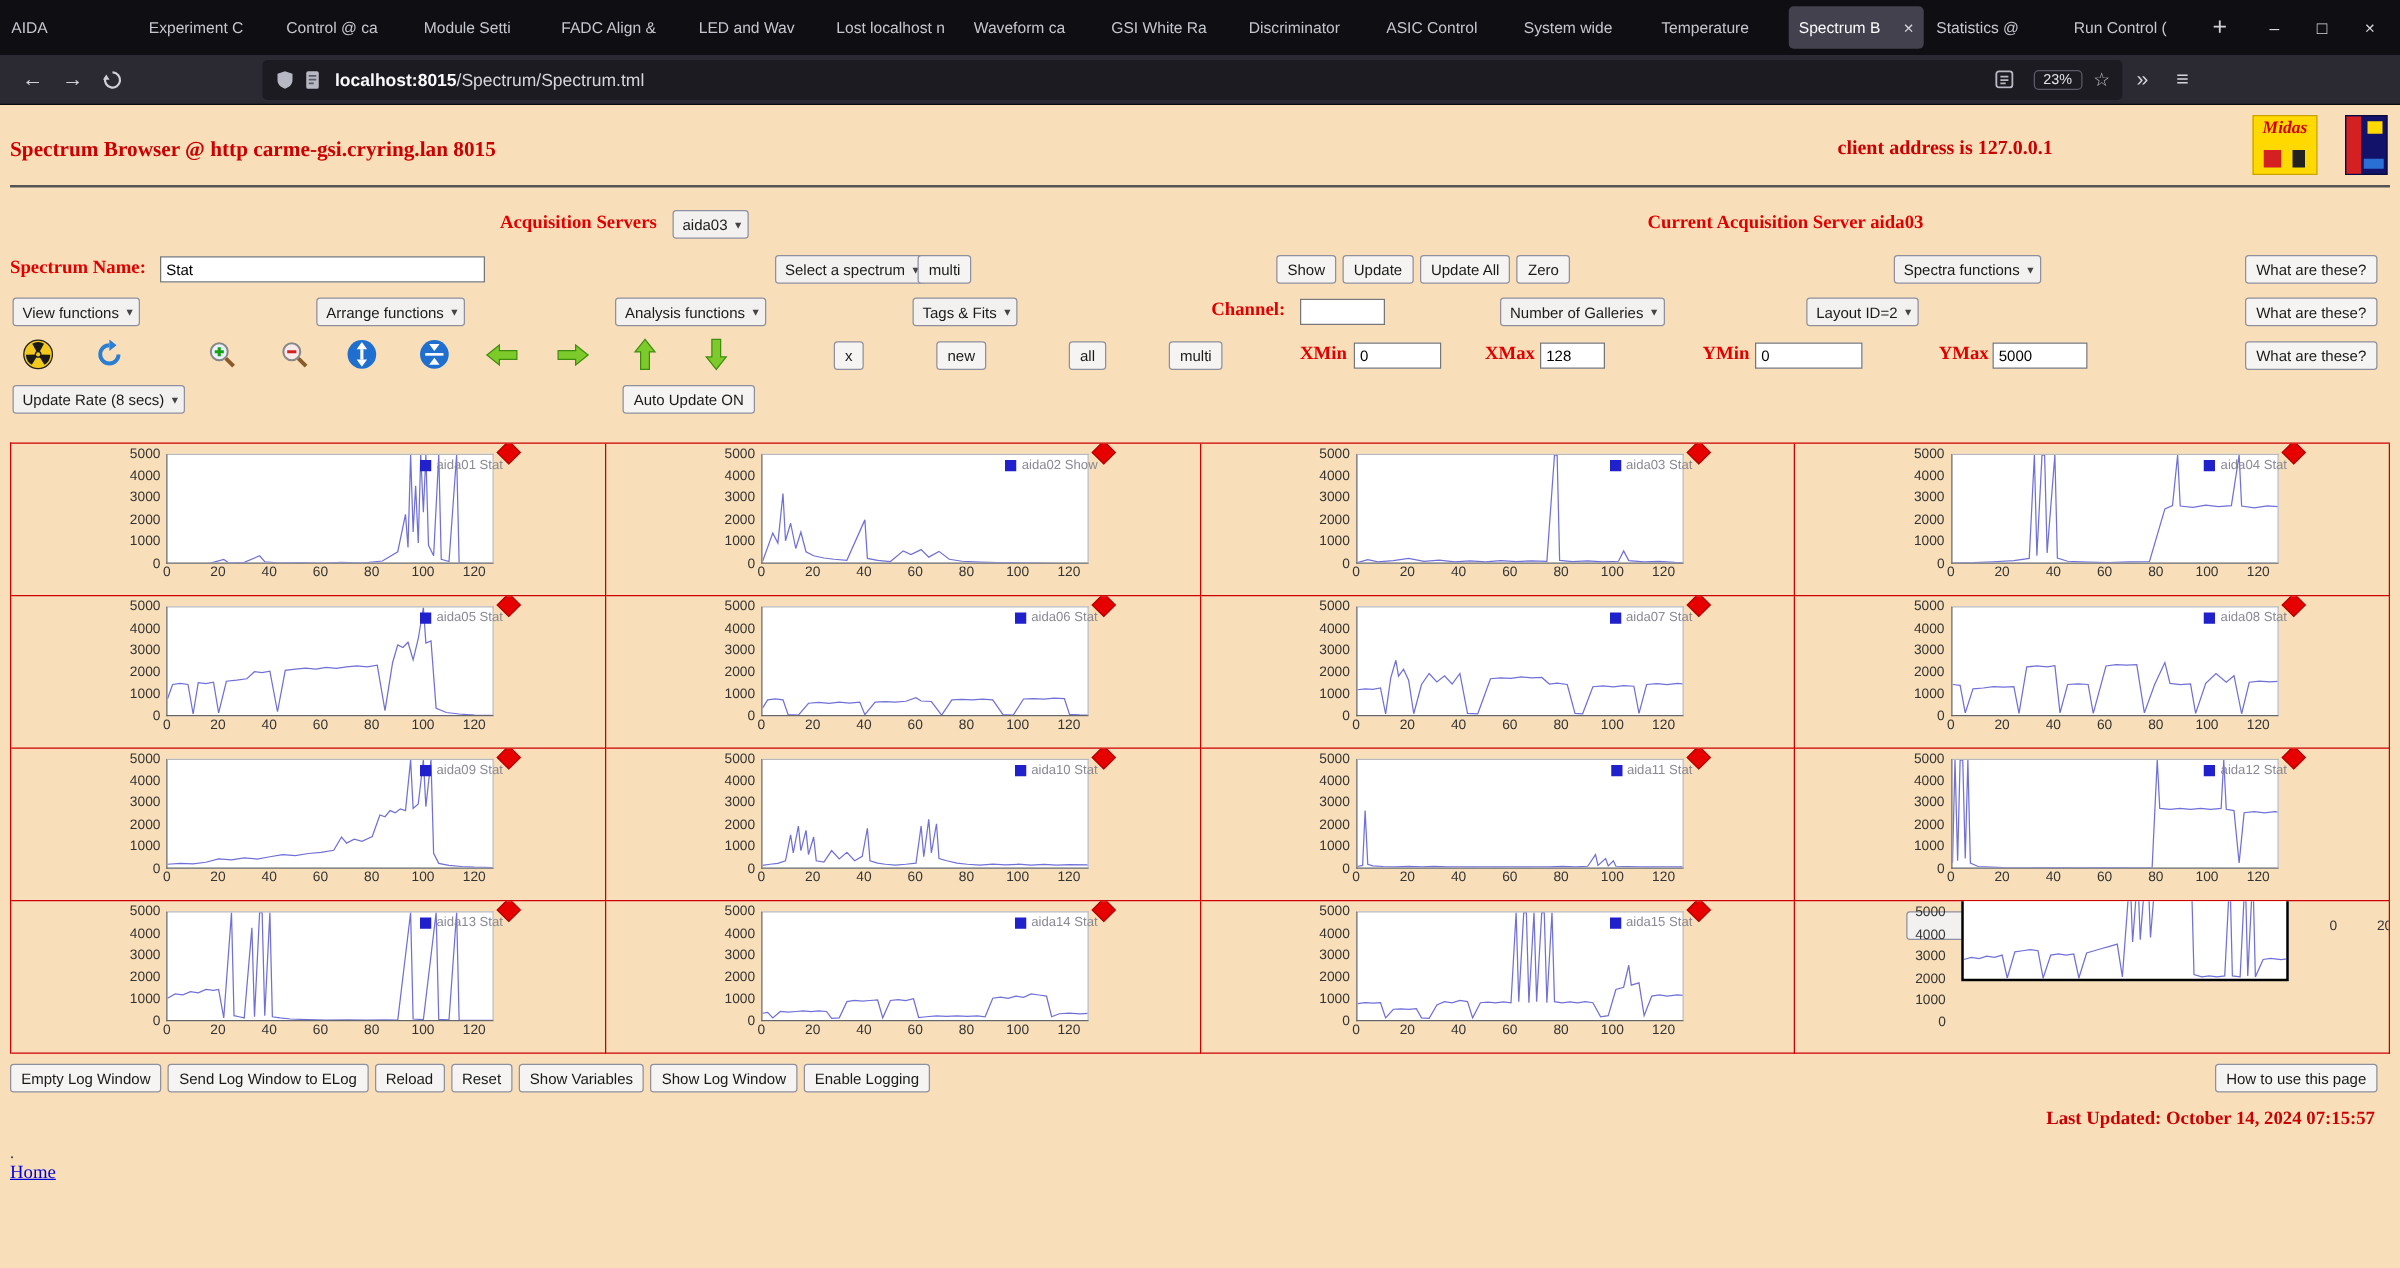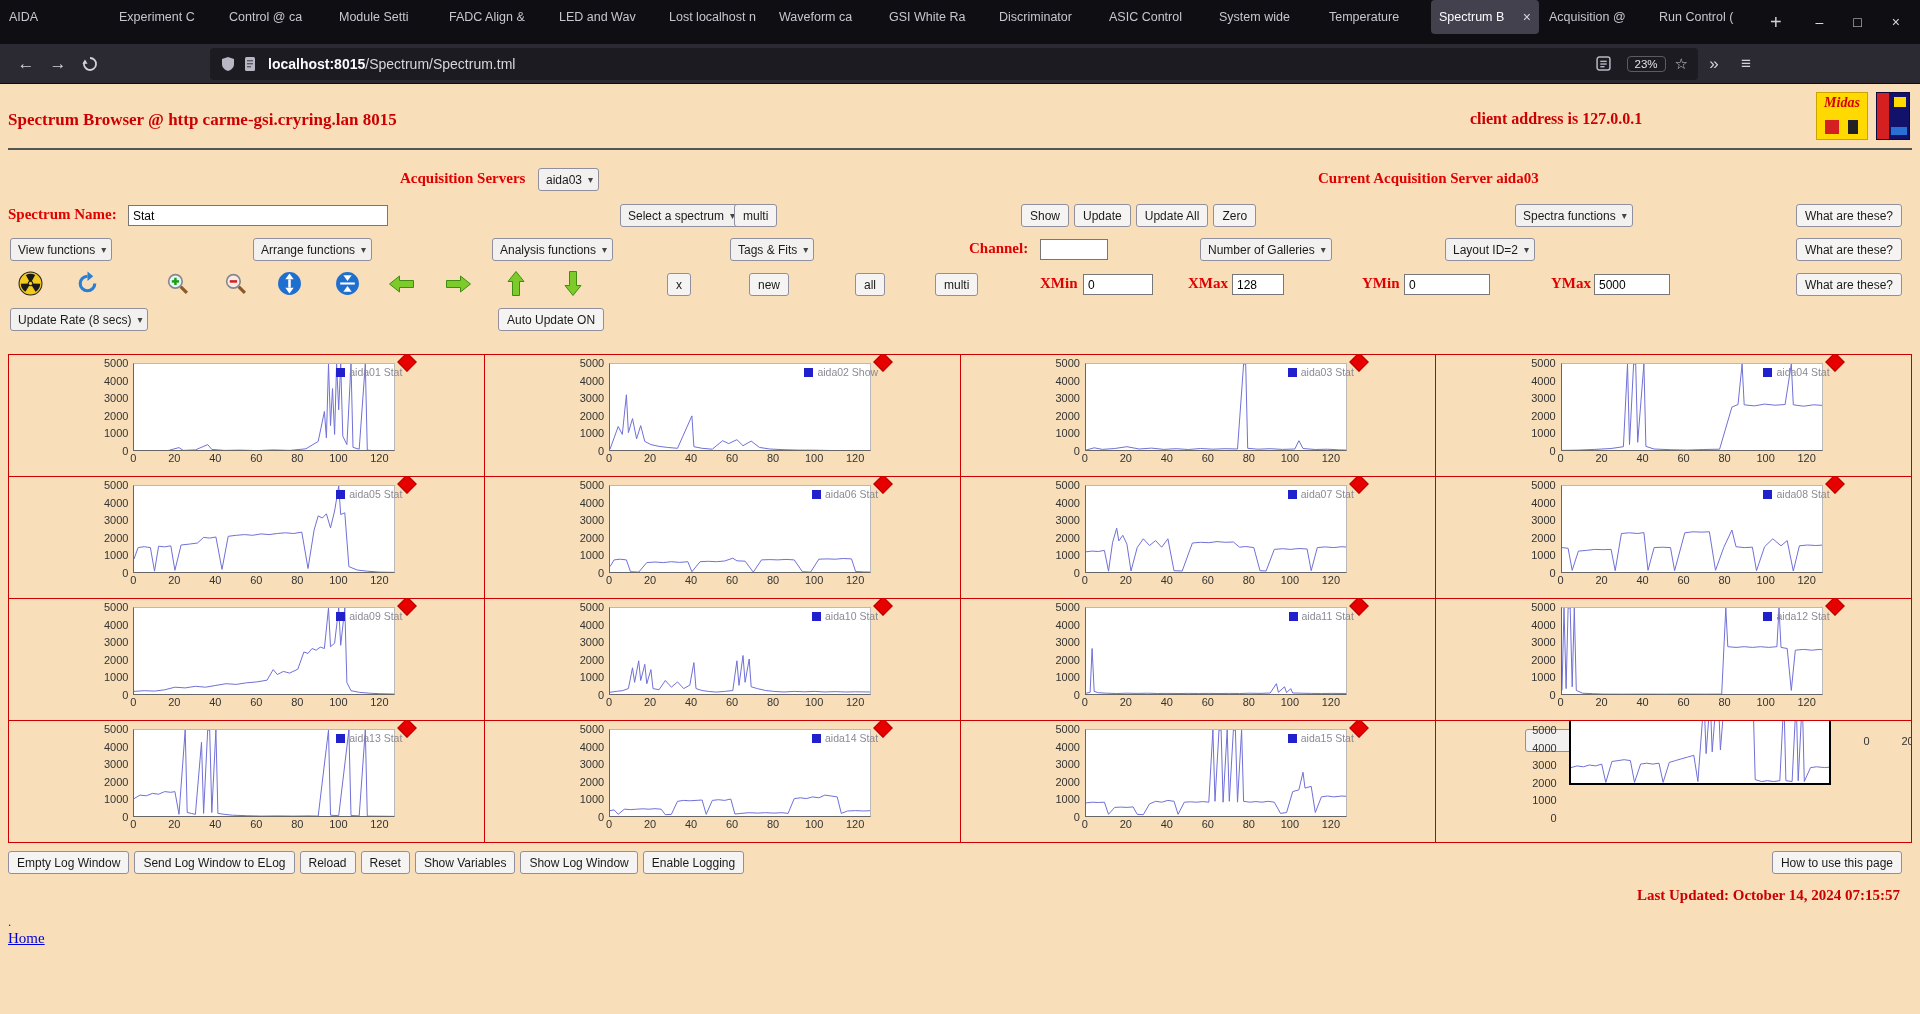--- a/index.html
+++ b/index.html
@@ -1,21 +1,21 @@
 <!DOCTYPE html>
 <html><head>
 <meta charset="utf-8">
 <style>
   html,body{margin:0;padding:0;overflow:hidden}
   body{width:1920px;height:1014px;font-family:"Liberation Sans",sans-serif;background:#f8dfba;position:relative}
   *{box-sizing:border-box}
 
   
   .tabbar{height:44px;background:#0e0e13;display:flex;align-items:center;color:#cfcfd6}
-  .tabs{display:flex;align-items:flex-start;height:100%}
+  .tabs{display:flex;align-items:center;height:100%}
   .tab{width:108px;height:34px;line-height:34px;padding:0 8px;font-size:12.5px;white-space:nowrap;overflow:hidden;color:#c6c6cf;border-radius:4px;margin:0 1px;flex:0 0 auto;display:flex;align-items:center}
   .tab .tab-label{flex:1;overflow:hidden;white-space:nowrap}
   .tab.active{background:#42414d;color:#fbfbfe}
   .tab-close{margin-left:4px;font-size:14px;color:#d8d8de;cursor:pointer}
   .newtab{font-size:20px;padding:0 10px;color:#cfcfd6;cursor:pointer}
   .wincontrols{margin-left:auto;display:flex;align-items:center;gap:30px;padding-right:20px;font-size:14px;color:#d6d6dc}
   .winbtn{cursor:pointer}
 
   .navbar{height:40px;background:#2b2a33;display:flex;align-items:center;padding:0 10px;border-bottom:1px solid #0c0c0e}
   .navbtn{width:32px;height:30px;display:flex;align-items:center;justify-content:center;font-size:17px;color:#d2d2da;border-radius:4px;cursor:pointer;flex:0 0 auto}
@@ -26,21 +26,21 @@
   .url-path{color:#d6d6dc}
   .urlright{margin-left:auto;display:flex;align-items:center;gap:9px}
   .zoomchip{border:1px solid #5b5b66;border-radius:4px;padding:1px 7px;font-size:11.5px;color:#e2e2e8;cursor:pointer}
   .star{font-size:15px;color:#c9c9d2;cursor:pointer}
 
   
   .page{height:930px;background:#f8dfba;padding:0 8px;position:relative;font-size:13px}
   .page-header{position:relative;height:62px}
   .page-title{position:absolute;left:0;top:26px;font:bold 17px "Liberation Serif",serif;color:#cc0000}
   .client-addr{position:absolute;left:1462px;top:26px;font:bold 16px "Liberation Serif",serif;color:#cc0000}
-  .logos{position:absolute;right:2px;top:8px;display:flex;gap:8px}
+  .logos{position:absolute;right:2px;top:8px;display:flex;gap:22px}
   .logo-midas{width:52px;height:48px;background:#ffd900;border:1px solid #caa400;position:relative;text-align:center}
   .logo-midas span{font:italic bold 14px "Liberation Serif",serif;color:#d40000;line-height:20px}
   .logo-midas .m1{position:absolute;left:8px;bottom:5px;width:14px;height:14px;background:#d42020}
   .logo-midas .m2{position:absolute;right:9px;bottom:5px;width:10px;height:14px;background:#222}
   .logo-fair{width:34px;height:48px;background:#12126a;border:1px solid #0a0a40;position:relative;overflow:hidden}
   .logo-fair .f1{position:absolute;left:0;top:0;width:12px;height:48px;background:#d42020}
   .logo-fair .f2{position:absolute;right:3px;top:4px;width:12px;height:10px;background:#ffd900}
   .logo-fair .f3{position:absolute;right:2px;bottom:4px;width:16px;height:8px;background:#2a6fd4}
 
   hr.sep{border:none;border-top:2px solid #555;margin:2px 0 14px 0}
@@ -129,21 +129,21 @@
         <span class="tab-label">System wide</span>
       </div>
       <div class="tab">
         <span class="tab-label">Temperature</span>
       </div>
       <div class="tab active">
         <span class="tab-label">Spectrum B</span>
         <span class="tab-close">×</span>
       </div>
       <div class="tab">
-        <span class="tab-label">Acquisition @</span>
+        <span class="tab-label">Statistics @</span>
       </div>
       <div class="tab">
         <span class="tab-label">Run Control (</span>
       </div>
     </div>
   <div class="newtab">+</div>
   <div class="wincontrols">
     <span class="winbtn">–</span>
     <span class="winbtn">□</span>
     <span class="winbtn">×</span>

